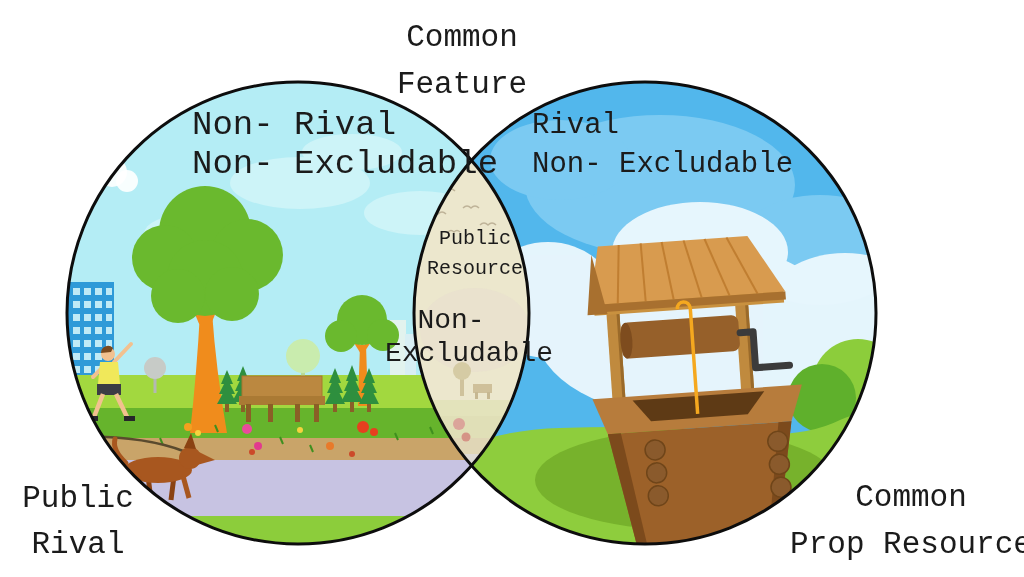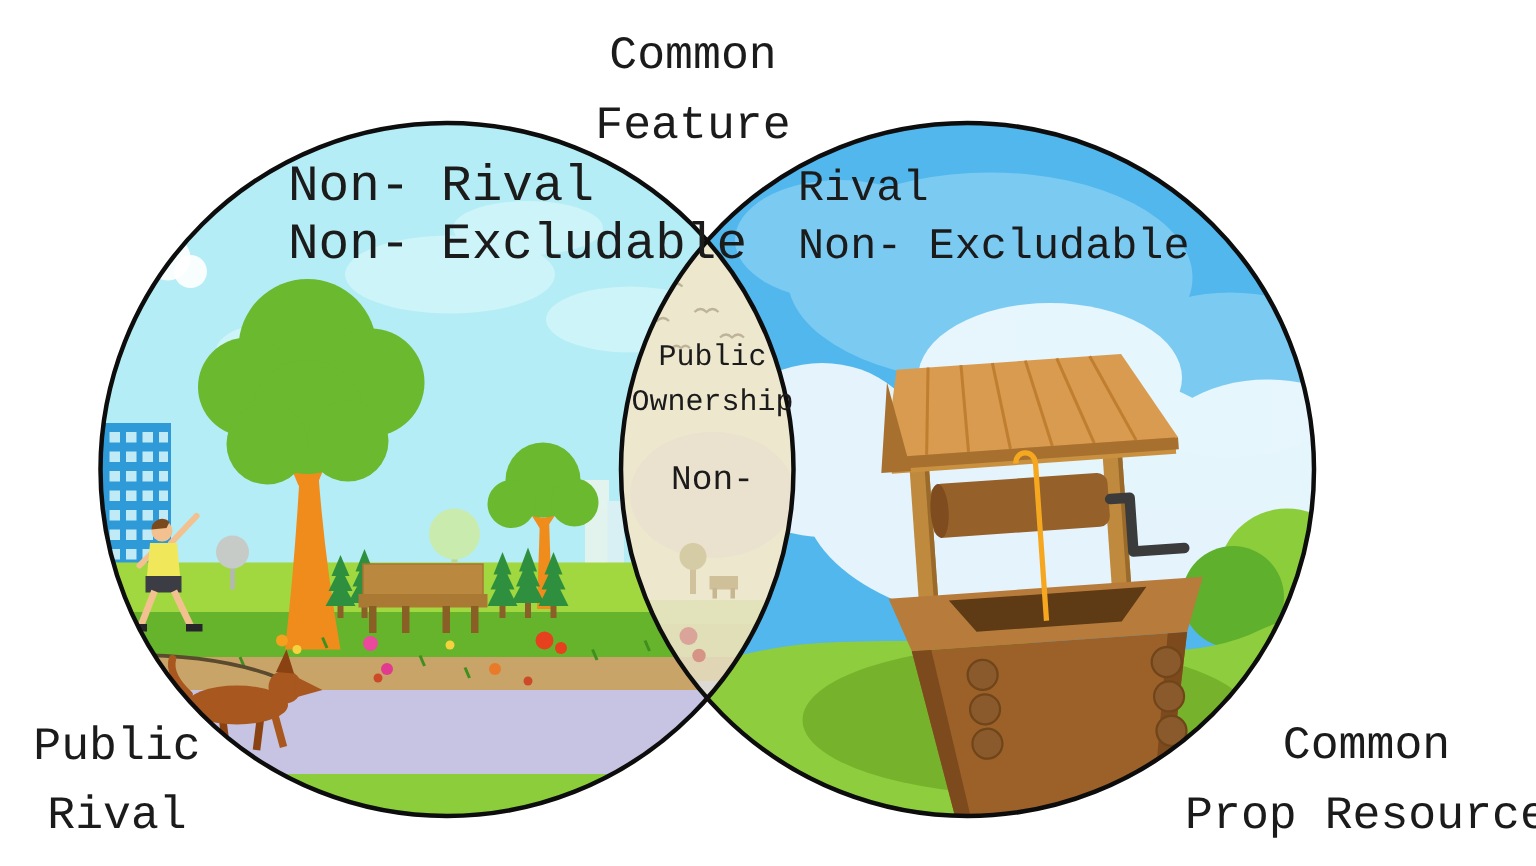--- a/index.html
+++ b/index.html
@@ -6,21 +6,21 @@
   .stage{position:relative;width:1024px;height:577px;background:#ffffff;overflow:hidden;
          font-family:Liberation Mono, monospace;padding-left:48px;}
   .stage svg{position:absolute;left:0;top:0;}
   .lbl{position:absolute;color:#1b1b1b;}
   .lbl .line{display:block;}
   .center{text-align:center;}
   .top-label{left:332px;top:14px;width:260px;font-size:31px;line-height:47px;}
   .left-heading{left:192px;top:106px;font-size:34px;line-height:39px;}
   .right-heading{left:532px;top:106px;font-size:29px;line-height:39px;}
   .lens-label-1{left:409px;top:224px;width:132px;font-size:20px;line-height:30px;}
-  .lens-label-2{left:409px;top:304px;width:132px;font-size:23px;line-height:33px;}
+  .lens-label-2{left:385px;top:304px;width:132px;font-size:28px;line-height:33px;}
   .bl-caption{left:0px;top:476px;width:156px;font-size:31px;line-height:46px;}
   .br-caption{left:780px;top:474px;width:262px;font-size:31px;line-height:47px;}
 </style>
 </head>
 <body>
 
 <div class="stage">
 
 <svg width="1024" height="577" viewBox="0 0 1024 577">
   <defs>
@@ -318,25 +318,26 @@
   <span class="line">Non- Excludable</span>
 </div>
 
 <div class="lbl right-heading">
   <span class="line">Rival</span>
   <span class="line">Non- Excludable</span>
 </div>
 
 <div class="lbl lens-label-1 center">
   <span class="line">Public</span>
-  <span class="line">Ownership</span>
+  <span class="line">Resource</span>
 </div>
 
 <div class="lbl lens-label-2 center">
   <span class="line">Non-</span>
+  <span class="line">Excludable</span>
 </div>
 
 <div class="lbl bl-caption center">
   <span class="line">Public</span>
   <span class="line">Rival</span>
 </div>
 
 <div class="lbl br-caption center">
   <span class="line">Common</span>
   <span class="line">Prop Resource</span>

